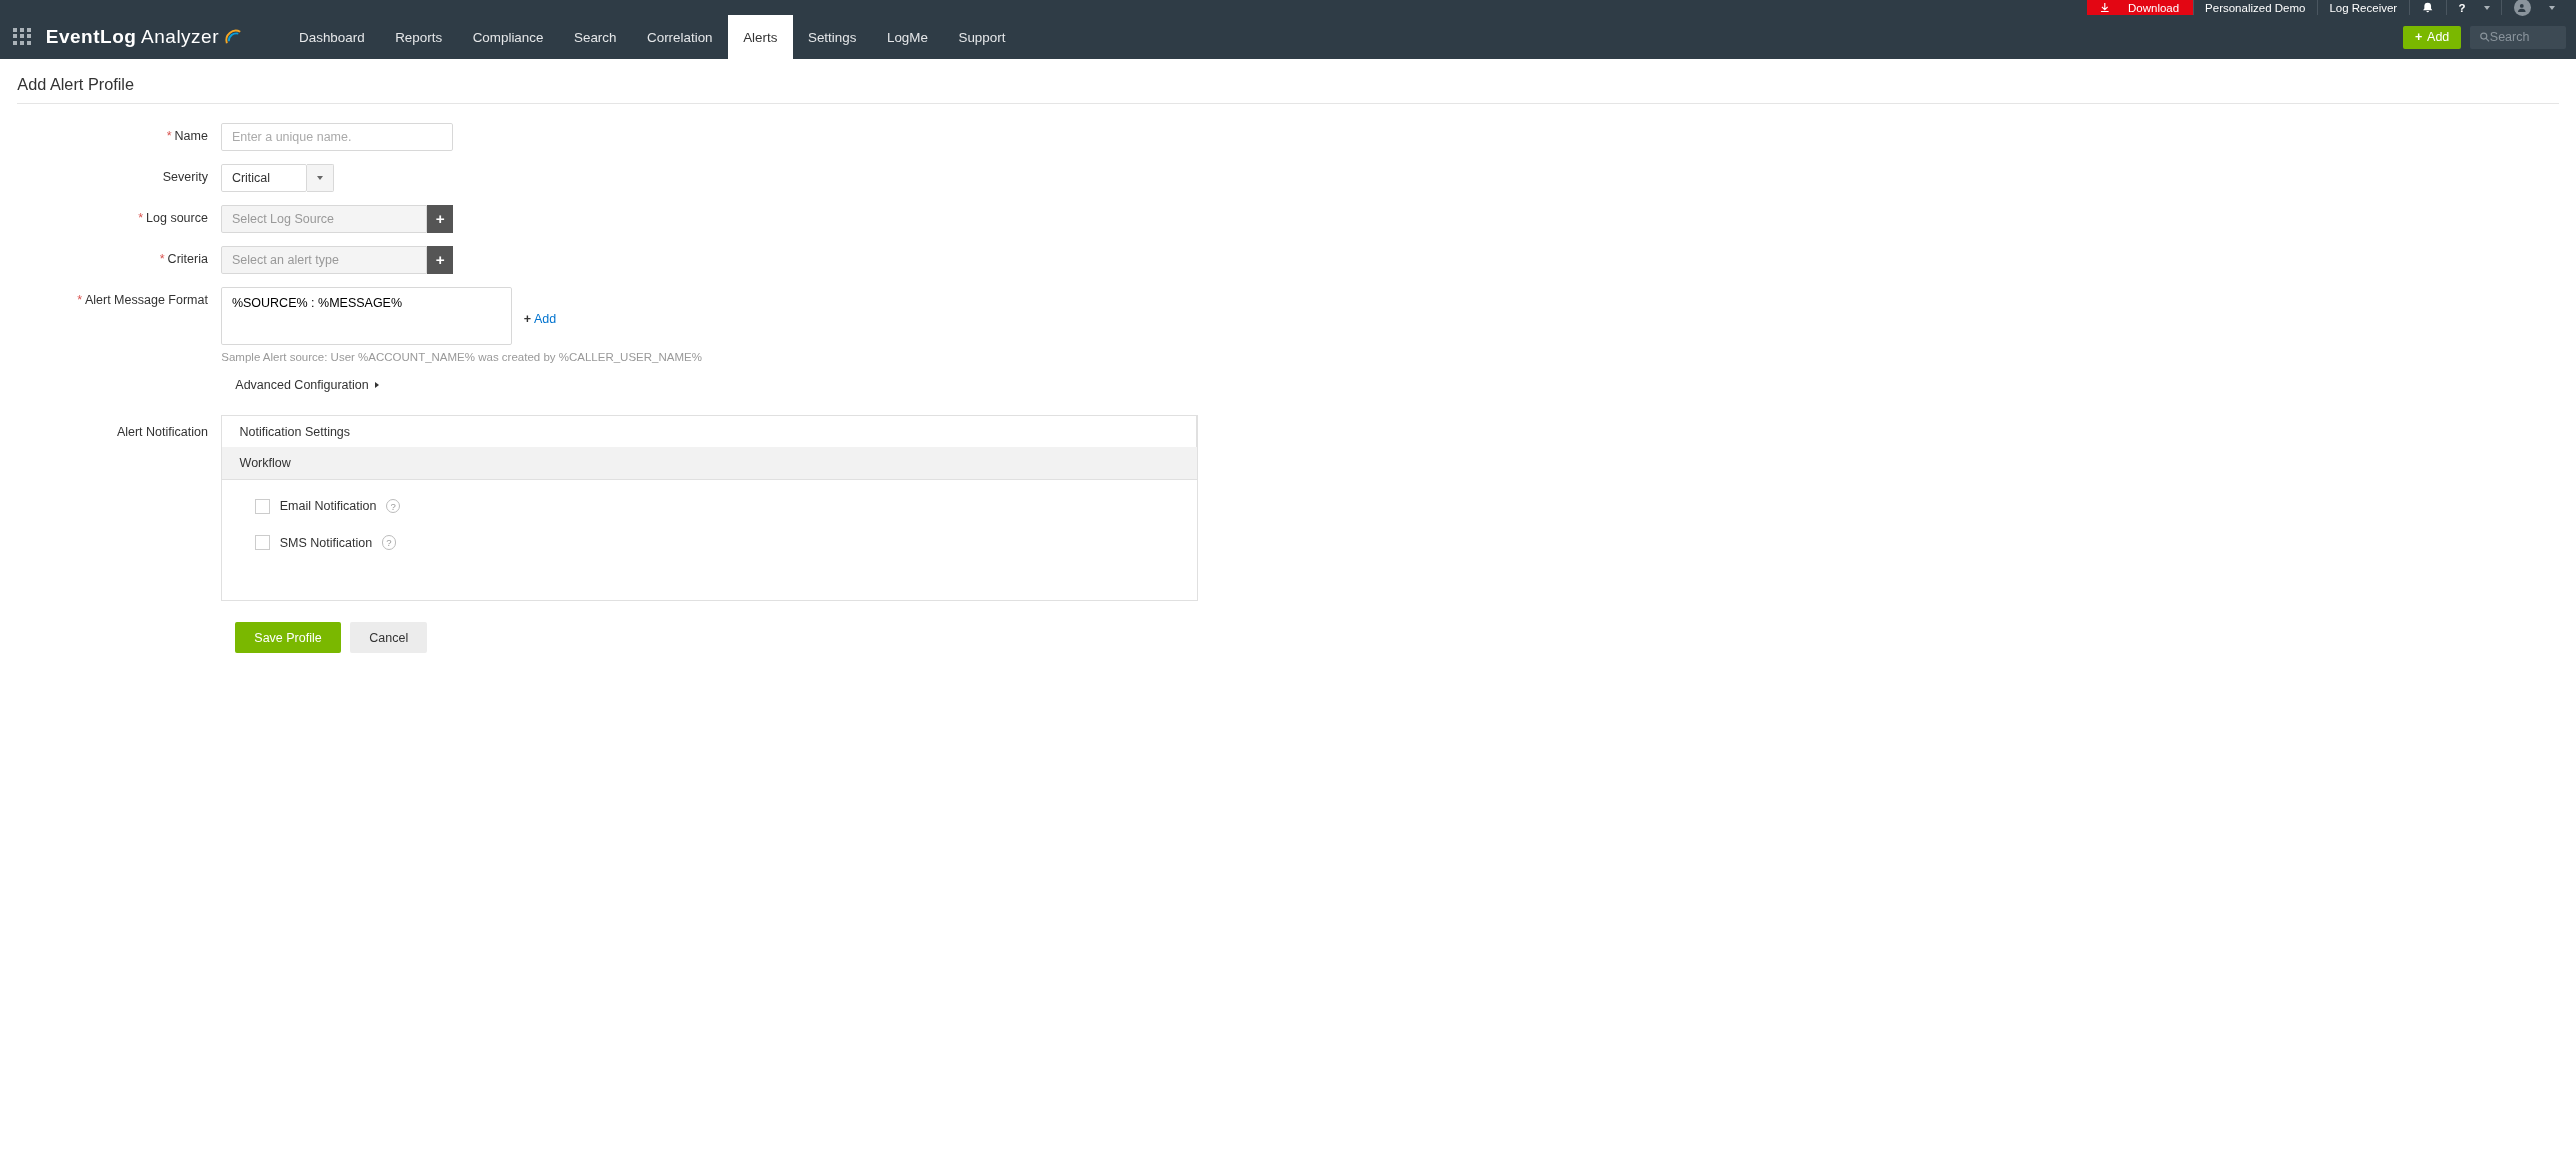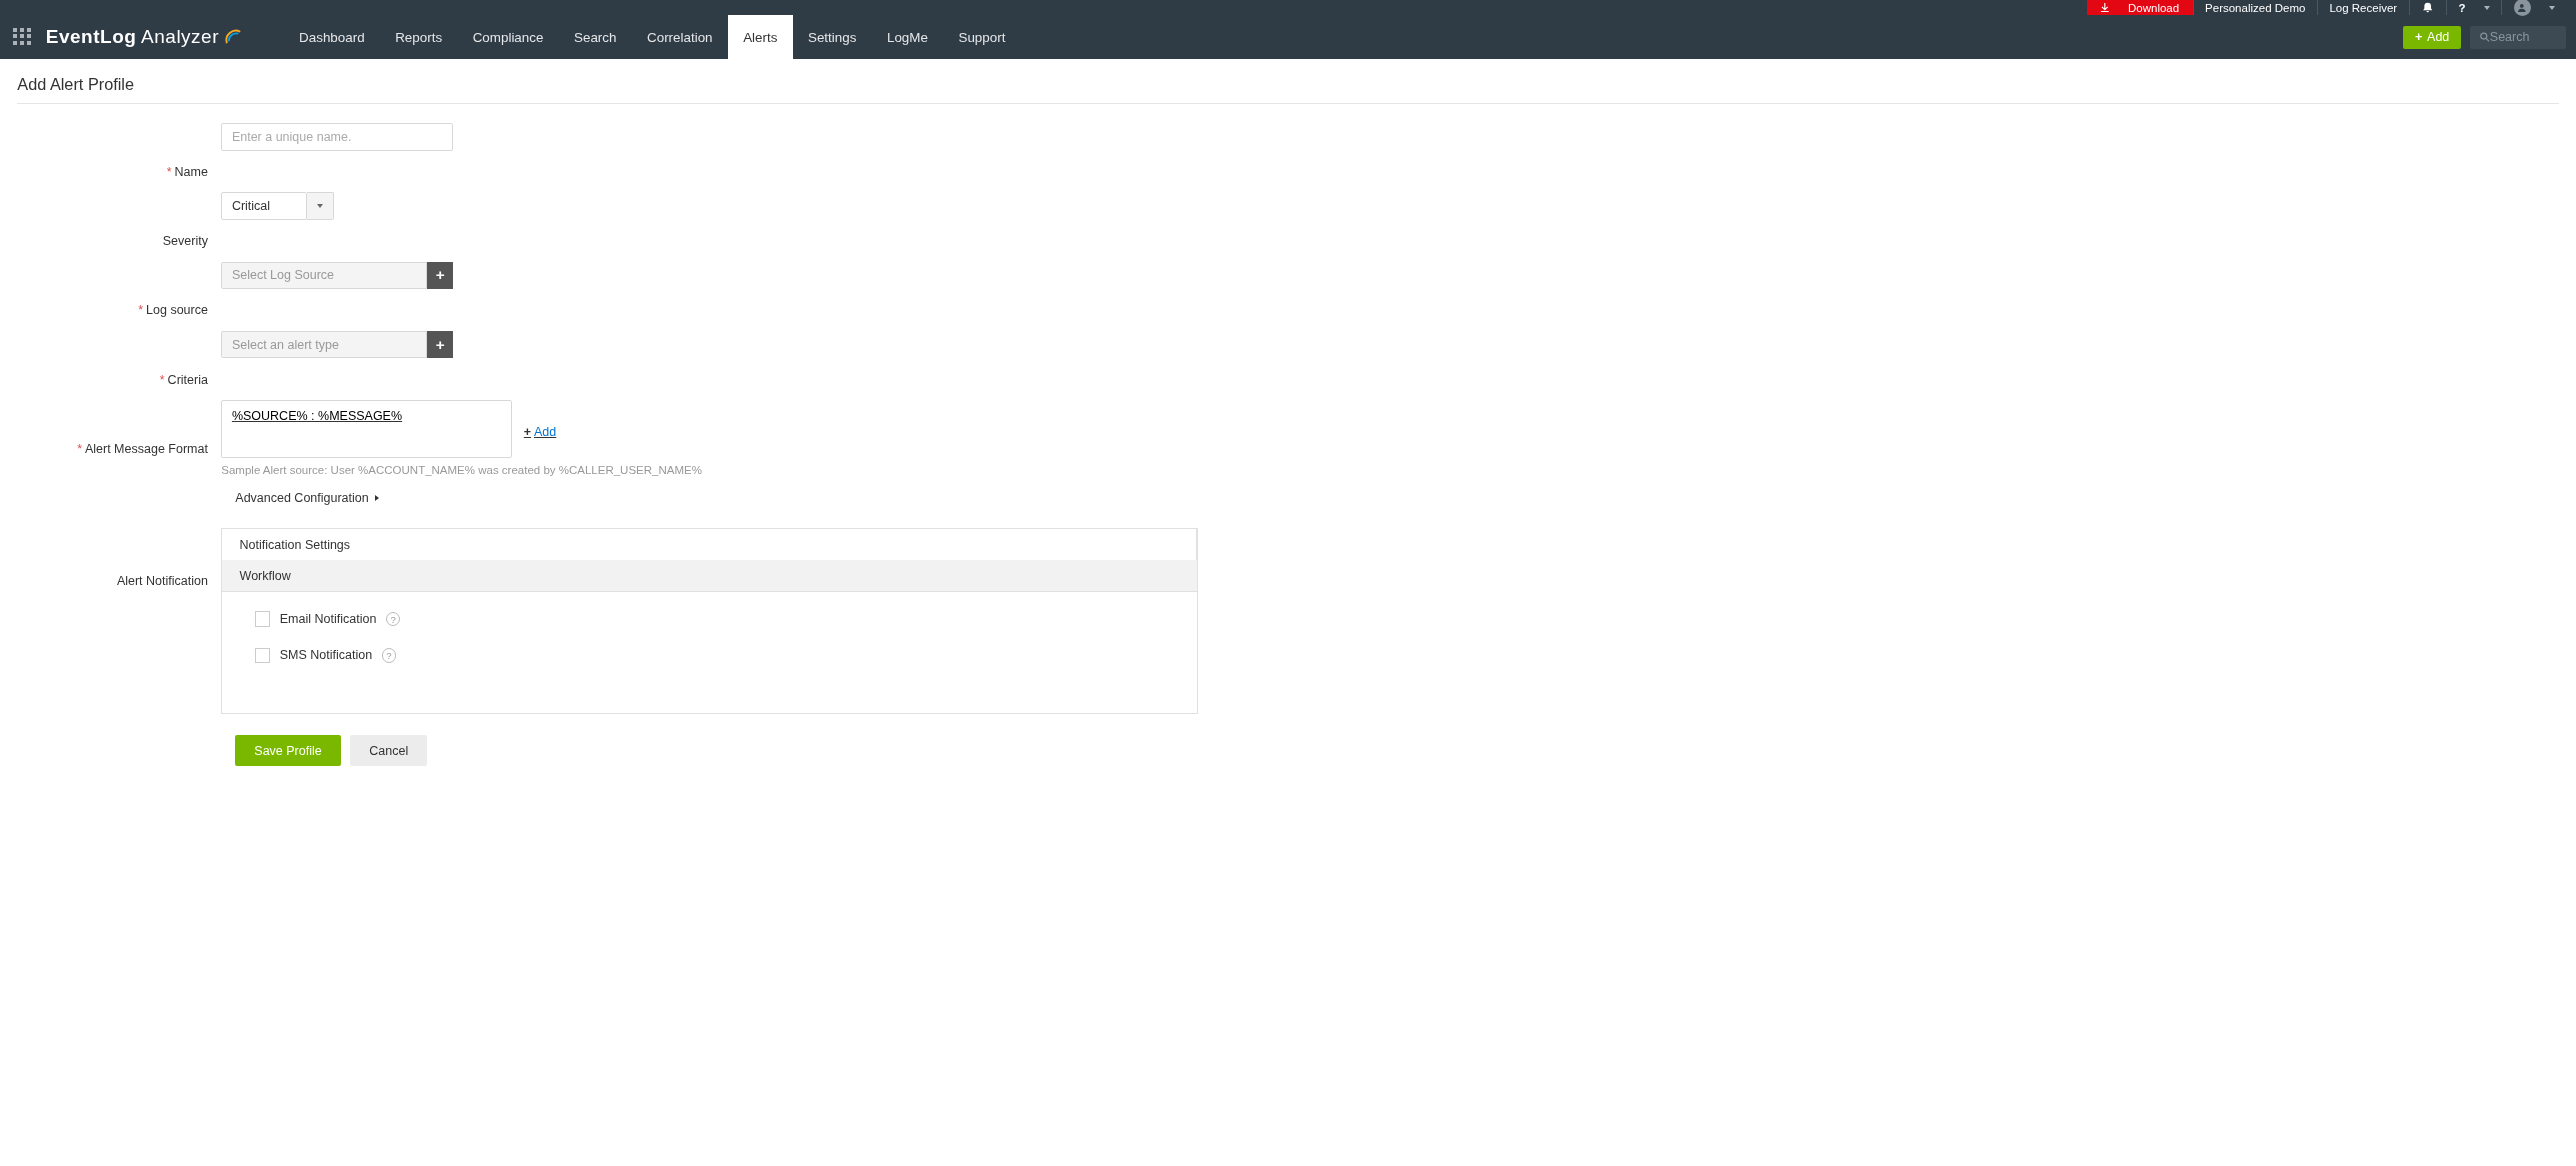--- a/index.html
+++ b/index.html
@@ -22,21 +22,21 @@
 .nav-right { margin-left: auto; display: flex; align-items: center; padding-right: 9.6px; gap: 9.6px; }
 .btn-add { background: #7ab800; color: #fff; border: none; padding: 4.8px 11.5px; font-size: 12.5px; display: flex; align-items: center; gap: 4.8px; cursor: pointer; border-radius: 1.9px; }
 .search-box { background: #3d4a54; display: flex; align-items: center; padding: 4.8px 9.6px; border-radius: 1.9px; width: 96px; }
 .search-box input { background: transparent; border: none; color: #ccc; outline: none; width: 67px; font-size: 12.5px; }
 .search-box input::placeholder { color: #8a949c; }
 
 .page { padding: 15.3px 17.3px; }
 .page-title { font-size: 16.3px; font-weight: 400; color: #333; padding-bottom: 9.6px; border-bottom: 1px solid #e5e5e5; margin-bottom: 19px; }
 
 .form-row { display: flex; align-items: flex-start; margin-bottom: 13.4px; }
-.form-label { width: 204px; text-align: right; padding-right: 13.4px; padding-top: 5.8px; font-size: 12.5px; color: #333; margin-top: 36px; }
+.form-label { width: 204px; text-align: right; padding-right: 13.4px; padding-top: 5.8px; font-size: 12.5px; color: #333; }
 .req { color: #d9534f; margin-right: 2.9px; }
 .input-text { border: 1px solid #d8d8d8; padding: 5.8px 9.6px; width: 232px; font-size: 12.5px; border-radius: 1.9px; outline: none; }
 .input-text::placeholder { color: #aaa; }
 .select-wrap { display: flex; }
 .select-main { border: 1px solid #d8d8d8; padding: 5.8px 9.6px; border-radius: 1.9px 0 0 1.9px; font-size: 12.5px; background: #fff; display: flex; align-items: center; min-height: 27px; }
 .select-main.w90 { width: 86px; border-radius: 1.9px; }
 .select-main.w215 { width: 206px; background: #f4f4f4; color: #999; }
 .select-caret { border: 1px solid #d8d8d8; border-left: none; background: #f4f4f4; width: 27px; display: flex; align-items: center; justify-content: center; border-radius: 0 1.9px 1.9px 0; cursor: pointer; }
 .select-plus { background: #555; color: #fff; width: 26px; display: flex; align-items: center; justify-content: center; font-size: 15.3px; font-weight: bold; cursor: pointer; }
 .textarea { border: 1px solid #d8d8d8; padding: 7.7px 9.6px; width: 291px; height: 58px; font-size: 12.5px; border-radius: 1.9px; resize: none; outline: none; font-family: inherit; }
@@ -181,21 +181,21 @@
       <div class="select-main w215">Select an alert type</div>
       <div class="select-plus">
           <span>+</span>
         </div>
     </div>
   </div>
 
   <div class="form-row">
     <div class="form-label"><span class="req">*</span><span>Alert Message Format</span></div>
     <div>
-      <div style="display:flex;text-decoration:underline;">
+      <div style="display:flex;">
         <textarea class="textarea" style="">%SOURCE% : %MESSAGE%</textarea>
         <div class="add-link">
           <span style="color:#333;font-weight:bold;">+</span>
           <span>Add</span>
         </div>
       </div>
       <div class="hint">Sample Alert source: User %ACCOUNT_NAME% was created by %CALLER_USER_NAME%</div>
     </div>
   </div>
 

